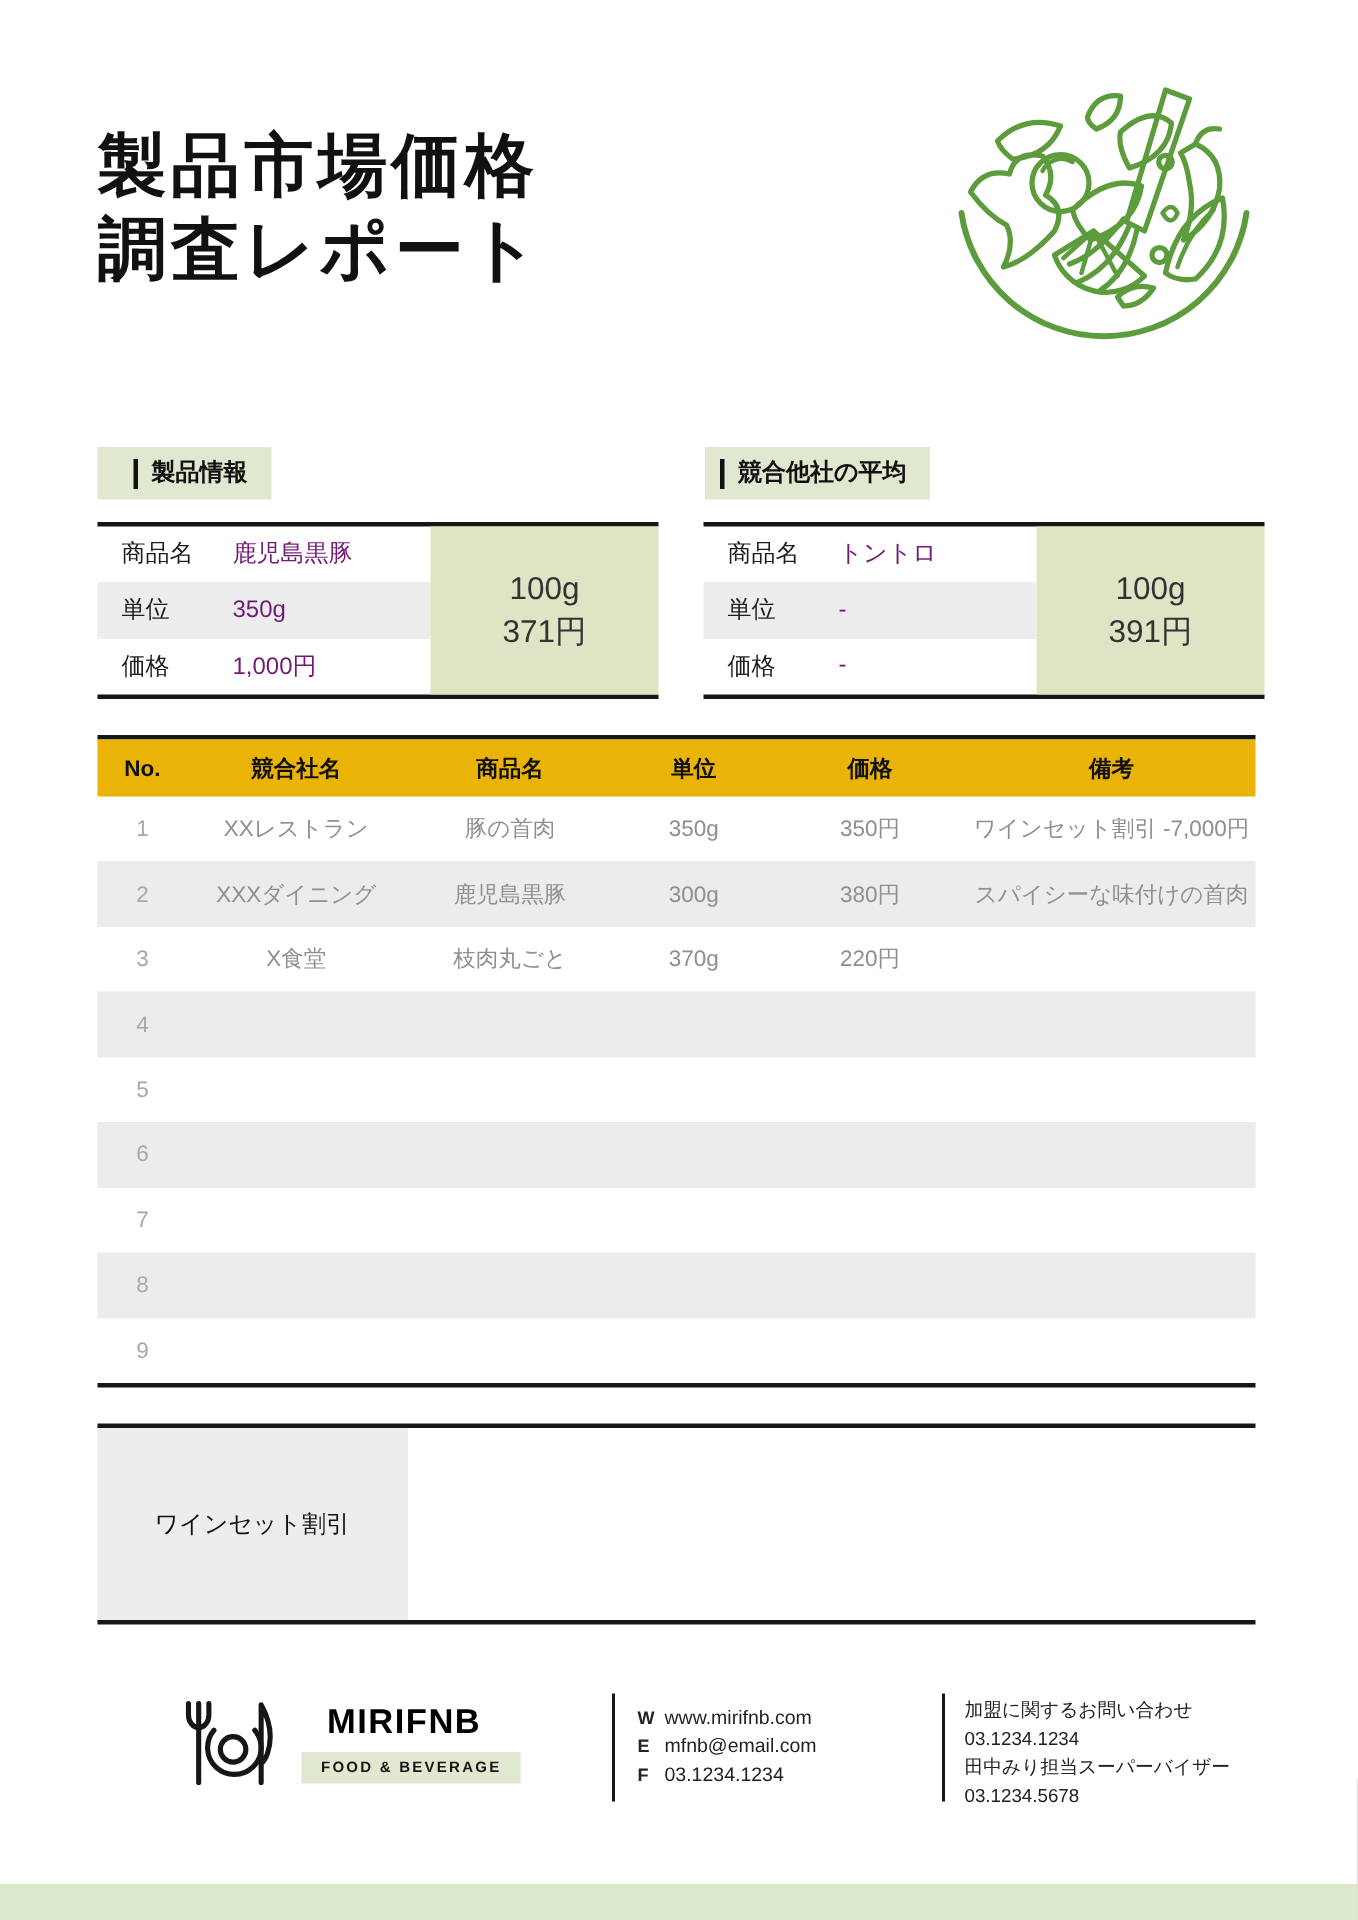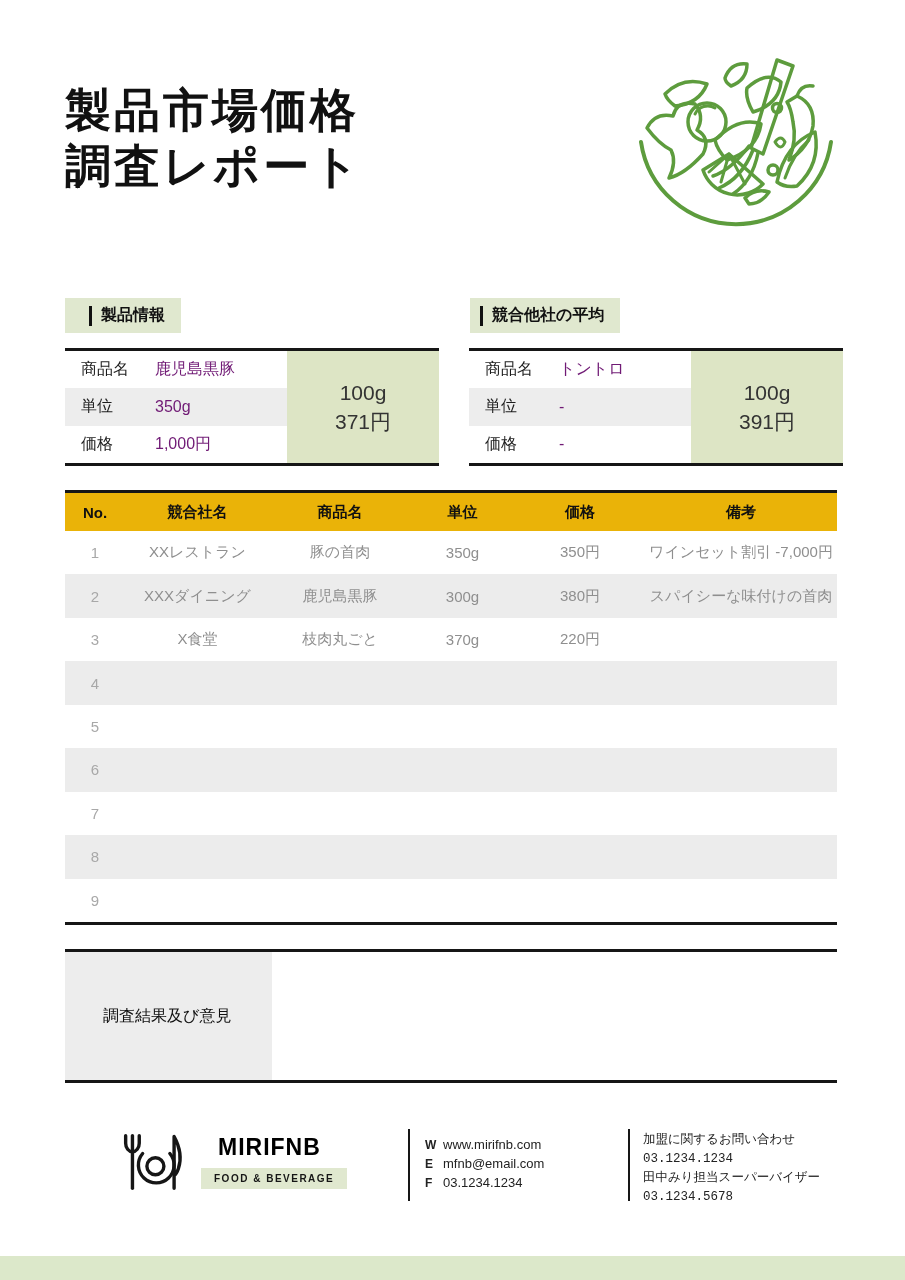--- a/index.html
+++ b/index.html
@@ -74,21 +74,21 @@
   .brand-sub {
     position:absolute; left:201px; top:1168px; background:#e0e8cf;
     padding:5px 13px; font-size:10px; font-weight:700; letter-spacing:1.5px; color:#161616;
   }
   .fdiv { position:absolute; width:2px; height:72px; top:1129px; background:#161616; }
   .fdiv.one { left:408px; }
   .fdiv.two { left:628px; }
   .contact { position:absolute; left:425px; top:1137px; font-size:13px; color:#222; }
   .contact-row { display:flex; align-items:baseline; height:19px; }
   .contact-row .k { font-weight:700; font-size:12px; width:18px; }
-  .franchise { position:absolute; left:643px; top:1131px; font-size:12.5px; line-height:19px; color:#222;font-family:Liberation Mono, monospace; }
+  .franchise { position:absolute; left:643px; top:1131px; font-size:12.5px; line-height:19px; color:#222; }
   
   .bottom-bar { position:absolute; left:0; bottom:0; width:100%; height:24px; background:#dce8ca; }
 </style>
 </head>
 <body>
 
 <div class="page">
 
   <div class="title">
     <div>製品市場価格</div>
@@ -265,21 +265,21 @@
         <span></span>
         <span></span>
         <span></span>
         <span></span>
       </div>
     </div>
   </div>
 
   <div class="comments">
     <div class="comments-label">
-      <span>調査結果及び意見</span>
+      <span>ワインセット割引</span>
     </div>
   </div>
 
   <svg class="footer-logo-icon" viewBox="0 0 80 80" fill="none" stroke="#161616" stroke-width="4" stroke-linecap="round" stroke-linejoin="round">
 
     <path d="M9,9 V18 A8,10 0 0 0 25,18 V9"></path>
     <line x1="17" y1="9" x2="17" y2="71"></line>
 
     <path d="M29,30 A21,21 0 1 0 61,30"></path>
     <circle cx="44" cy="45" r="10"></circle>

